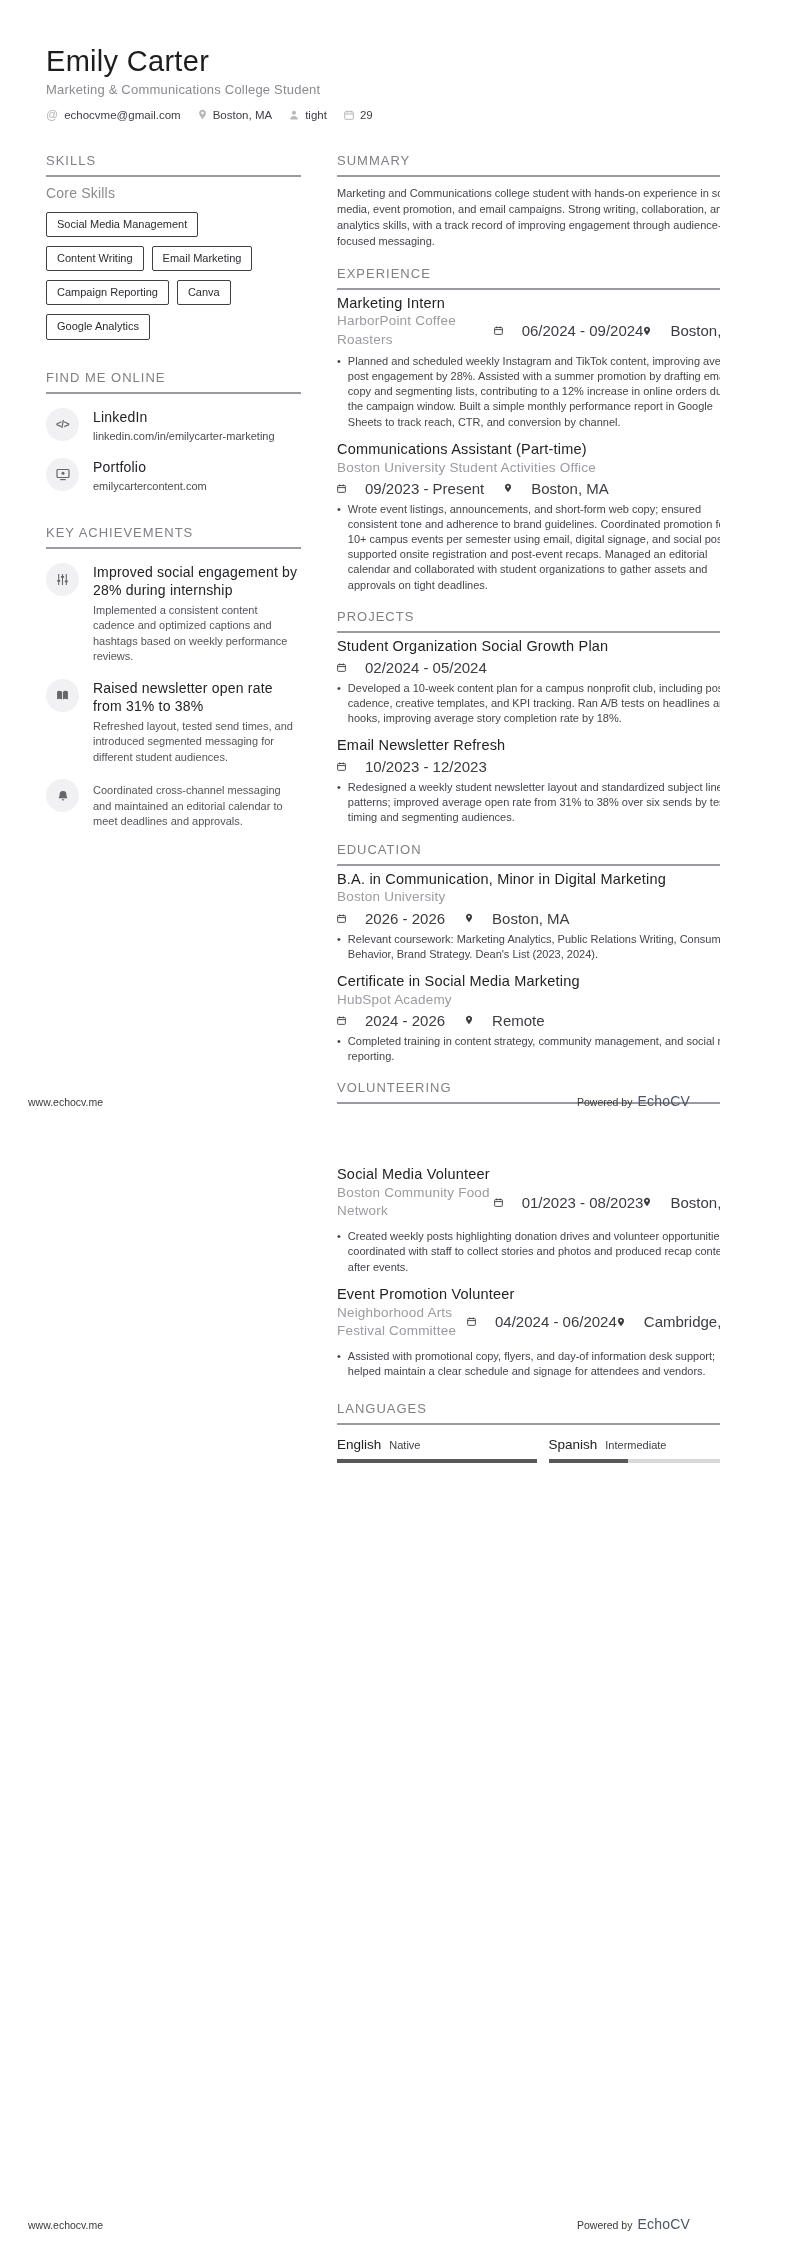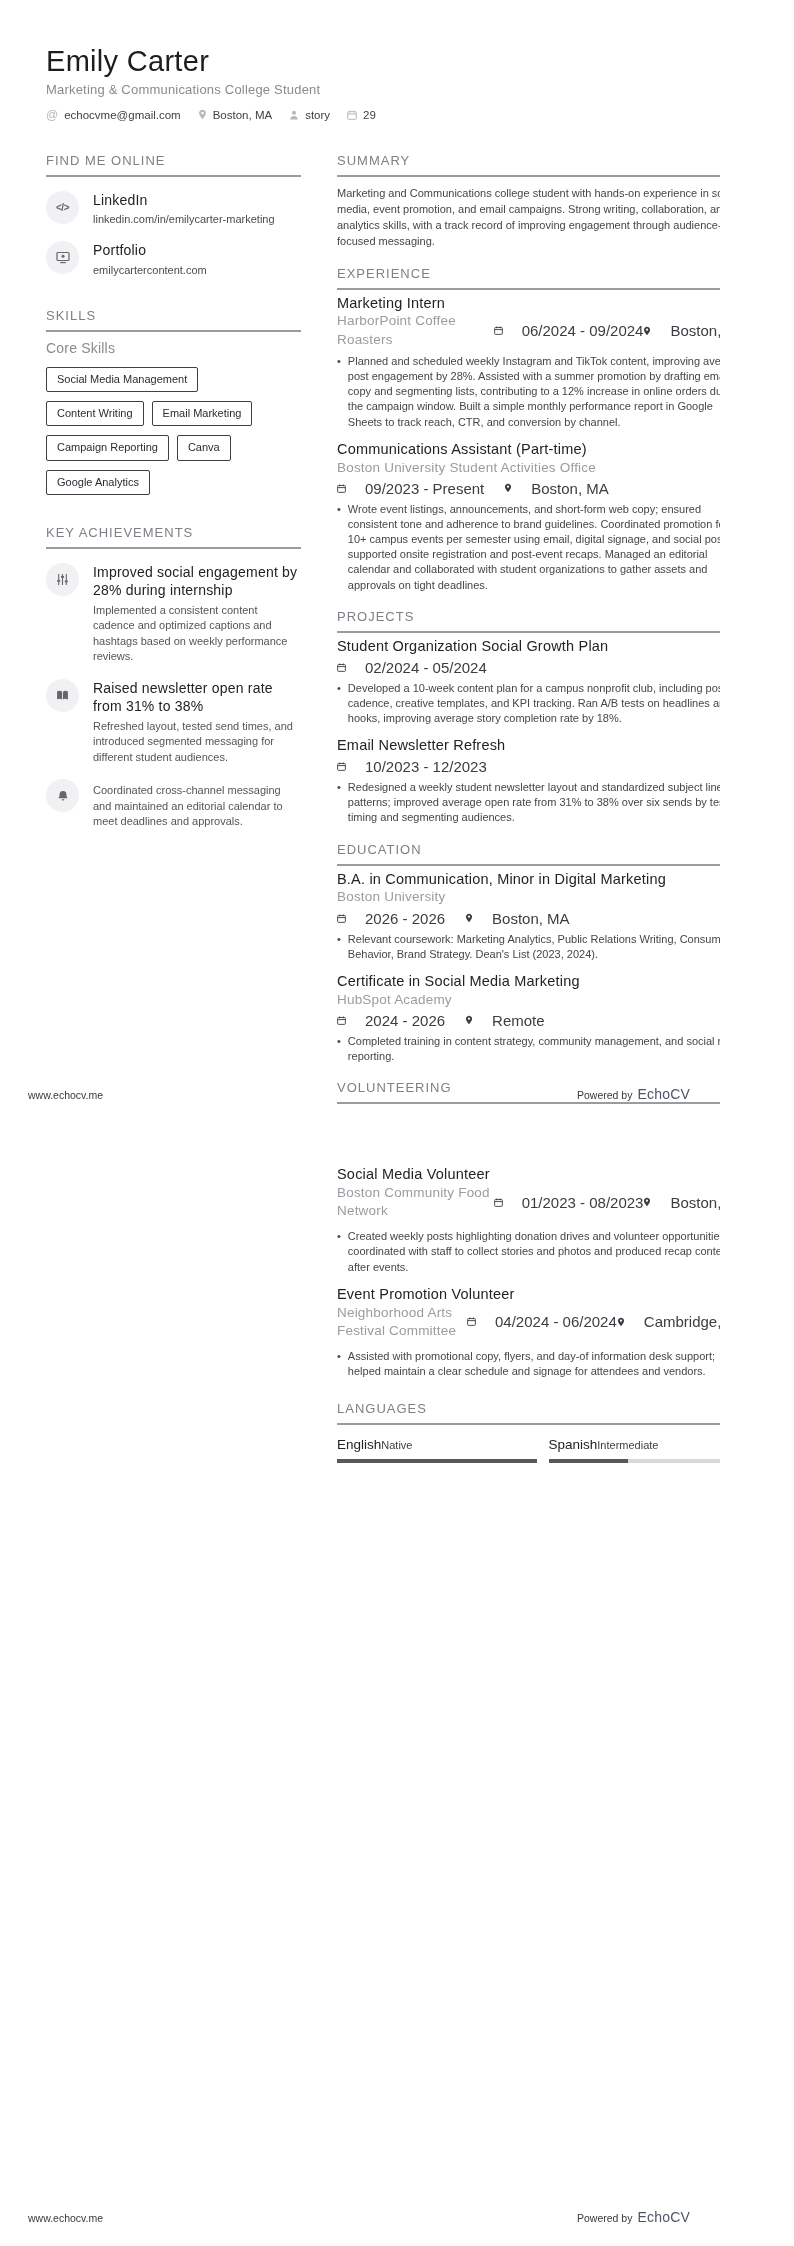--- a/index.html
+++ b/index.html
@@ -51,28 +51,28 @@
   .company-row .e-company { flex:0 1 auto; }
   .c-narrow { max-width:170px; }
   .meta-row { display:flex; gap:20px; align-items:center; margin-top:3px; font-size:11px; color:#3c3c42; }
   .m-item { display:flex; align-items:center; gap:19px; white-space:nowrap; font-size:15px; color:#3c3c42; }
   .m-icon { color:#3c3c42; display:flex; align-items:center; }
   .bullet { display:flex; gap:7px; margin-top:5px; font-size:11px; color:#45454b; line-height:1.38; }
   .b-dot { flex:0 0 auto; }
 
   
   .langs { display:grid; grid-template-columns:1fr 1fr; gap:12px; margin-top:12px; }
-  .lang-head { display:flex; align-items:baseline; }
+  .lang-head { display:flex; align-items:baseline; gap:8px; }
   .lang-name { font-size:13.5px; font-weight:500; color:#232327; }
   .lang-level { font-size:11px; color:#3f3f45; }
   .bar { height:4px; background:#d8d8da; margin-top:7px; }
   .bar-fill { height:100%; background:#58585c; }
 
   
-  .pfoot { position:absolute; left:28px; right:30px; bottom:21px; display:flex; justify-content:space-between; align-items:baseline; }
+  .pfoot { position:absolute; left:28px; right:30px; bottom:14px; display:flex; justify-content:space-between; align-items:baseline; }
   .foot-site { font-size:10.5px; color:#3a3a3a; }
   .pwr { font-size:10.5px; color:#3a3a3a; display:flex; align-items:baseline; gap:5px; }
   .brand { font-size:14px; color:#4d5566; font-weight:500; letter-spacing:.2px; }
 
   svg { display:block; }
 </style>
 </head>
 <body>
 
 <div class="canvas">
@@ -96,76 +96,76 @@
           </span>
           <span>Boston, MA</span>
         </span>
         <span class="c-item">
           <span class="c-icon">
             <svg width="10" height="10" viewBox="0 0 10 10">
                 <circle cx="5" cy="2.8" r="2" fill="currentColor"></circle>
                 <path d="M1.2 9.4c0-2.1 1.7-3.4 3.8-3.4s3.8 1.3 3.8 3.4z" fill="currentColor"></path>
               </svg>
           </span>
-          <span>story</span>
+          <span>tight</span>
         </span>
         <span class="c-item">
           <span class="c-icon">
             <svg width="10" height="10" viewBox="0 0 10 10">
                 <rect x=".7" y="1.7" width="8.6" height="7.6" rx="1" fill="none" stroke="currentColor"></rect>
                 <path d="M.7 4h8.6M3 .5v2M7 .5v2" stroke="currentColor" fill="none"></path>
               </svg>
           </span>
           <span>29</span>
         </span>
       </div>
     </header>
 
     <div class="cols">
 
       <aside class="col-left">
 
         <section class="sec">
-          <h2 class="sec-h">FIND ME ONLINE</h2>
-
-          <div class="icon-item">
-            <span class="circle">
-                <span class="code-glyph">&lt;/&gt;</span>
-              </span>
-            <span class="ii-body">
-              <div class="ii-title">LinkedIn</div>
-              <div class="ii-sub">linkedin.com/in/emilycarter-marketing</div>
-            </span>
-          </div>
-
-          <div class="icon-item">
-            <span class="circle">
-              <svg width="14" height="13" viewBox="0 0 14 13">
-                  <rect x="1" y="1.5" width="12" height="8" rx="1" fill="none" stroke="currentColor" stroke-width="1.2"></rect>
-                  <circle cx="7" cy="5.2" r="1.5" fill="currentColor"></circle>
-                  <path d="M4.2 11.6h5.6" stroke="currentColor" stroke-width="1.2"></path>
-                </svg>
-            </span>
-            <span class="ii-body">
-              <div class="ii-title">Portfolio</div>
-              <div class="ii-sub">emilycartercontent.com</div>
-            </span>
-          </div>
-        </section>
-
-        <section class="sec">
           <h2 class="sec-h">SKILLS</h2>
           <div class="group-title">Core Skills</div>
           <div class="tags">
             <span class="tag">Social Media Management</span>
             <span class="tag">Content Writing</span>
             <span class="tag">Email Marketing</span>
             <span class="tag">Campaign Reporting</span>
             <span class="tag">Canva</span>
             <span class="tag">Google Analytics</span>
+          </div>
+        </section>
+
+        <section class="sec">
+          <h2 class="sec-h">FIND ME ONLINE</h2>
+
+          <div class="icon-item">
+            <span class="circle">
+                <span class="code-glyph">&lt;/&gt;</span>
+              </span>
+            <span class="ii-body">
+              <div class="ii-title">LinkedIn</div>
+              <div class="ii-sub">linkedin.com/in/emilycarter-marketing</div>
+            </span>
+          </div>
+
+          <div class="icon-item">
+            <span class="circle">
+              <svg width="14" height="13" viewBox="0 0 14 13">
+                  <rect x="1" y="1.5" width="12" height="8" rx="1" fill="none" stroke="currentColor" stroke-width="1.2"></rect>
+                  <circle cx="7" cy="5.2" r="1.5" fill="currentColor"></circle>
+                  <path d="M4.2 11.6h5.6" stroke="currentColor" stroke-width="1.2"></path>
+                </svg>
+            </span>
+            <span class="ii-body">
+              <div class="ii-title">Portfolio</div>
+              <div class="ii-sub">emilycartercontent.com</div>
+            </span>
           </div>
         </section>
 
         <section class="sec">
           <h2 class="sec-h">KEY ACHIEVEMENTS</h2>
 
           <div class="icon-item">
             <span class="circle">
               <svg width="13" height="13" viewBox="0 0 12 12">
                   <path d="M2.5 1v10M6 1v10M9.5 1v10" stroke="currentColor" stroke-width="1" fill="none"></path>

